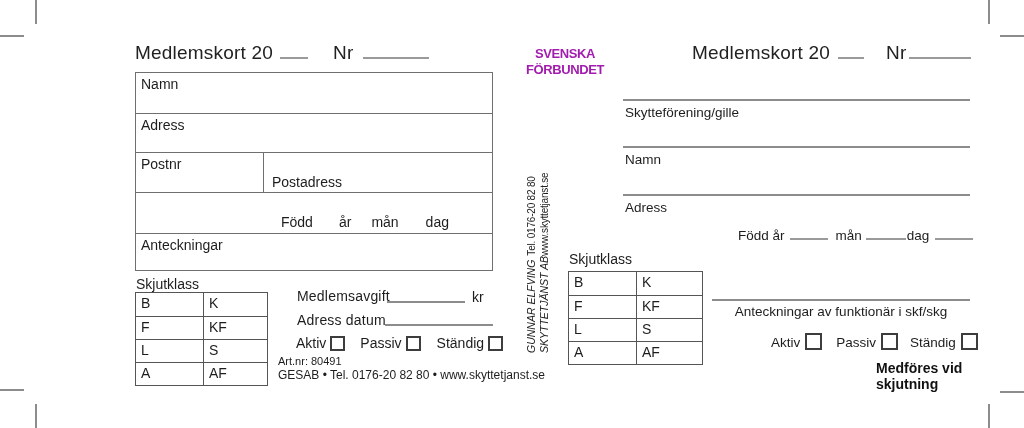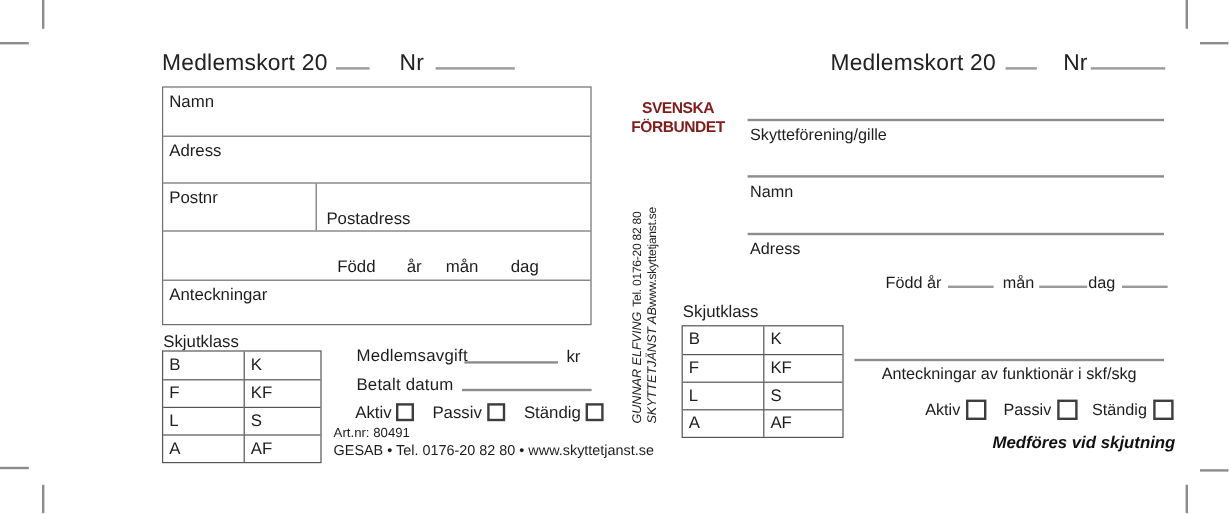--- a/index.html
+++ b/index.html
@@ -40,24 +40,24 @@
   .sk-cell.r{border-left:1px solid #555;}
   .sk-cell.top{border-top:none;}
 
   
   .fs14{font-size:14px;}
   .fs135{font-size:13.5px;}
   .fs12{font-size:12px;}
   .fs11{font-size:11px;}
 
   .checkbox{display:inline-block;width:15px;height:15px;border:2px solid #3d3d3d;box-sizing:border-box;background:#fff;}
-  .checks{display:flex;align-items:center;font-size:14px;white-space:nowrap;}
-
-  
-  .federation{left:500px;top:46px;width:130px;text-align:center;font-weight:bold;font-size:13px;line-height:16px;letter-spacing:-0.4px;color:#7f1d1d;margin-top:36px;}
+  .checks{display:flex;align-items:flex-end;font-size:14px;white-space:nowrap;}
+
+  
+  .federation{left:500px;top:46px;width:130px;text-align:center;font-weight:bold;font-size:13px;line-height:16px;letter-spacing:-0.4px;color:#a21caf;}
   .vert{transform:rotate(-90deg);text-align:center;white-space:nowrap;}
   .contact-vert{left:498px;top:203px;width:80px;height:26px;font-size:10px;line-height:13px;letter-spacing:-0.2px;color:#222;}
   .company-vert{left:492px;top:294px;width:92px;height:26px;font-size:10.5px;line-height:13px;font-style:italic;color:#222;}
 
   
   .fieldline{position:absolute;height:2px;background:#8c8c8c;}
   .medfores{font-weight:bold;font-size:14px;color:#111;}
 </style>
 </head>
 <body>
@@ -119,21 +119,21 @@
     <span class="sk-cell">L</span>
     <span class="sk-cell r">S</span>
     <span class="sk-cell">A</span>
     <span class="sk-cell r">AF</span>
   </div>
 
   <span class="abs fs14" style="left:297px;top:288px;letter-spacing:0.2px;">Medlemsavgift</span>
   <span class="abs fieldline" style="left:387px;top:301px;width:78px;"></span>
   <span class="abs fs14" style="left:472px;top:289px;">kr</span>
 
-  <span class="abs fs14" style="left:297px;top:312px;letter-spacing:0.2px;">Betalt datum</span>
+  <span class="abs fs14" style="left:297px;top:312px;letter-spacing:0.2px;">Adress datum</span>
   <span class="abs fieldline" style="left:385px;top:324px;width:108px;"></span>
 
   <div class="abs checks" style="left:296px;top:335px;">
     <span>Aktiv</span>
     <span class="checkbox" style="margin-left:4px;"></span>
     <span style="margin-left:15px;">Passiv</span>
     <span class="checkbox" style="margin-left:4px;"></span>
     <span style="margin-left:16px;">Ständig</span>
     <span class="checkbox" style="margin-left:4px;"></span>
   </div>
@@ -198,15 +198,15 @@
 
   <div class="abs checks" style="left:771px;top:333px;font-size:13.5px;">
     <span>Aktiv</span>
     <span class="checkbox" style="margin-left:5px;width:17px;height:17px;"></span>
     <span style="margin-left:14px;">Passiv</span>
     <span class="checkbox" style="margin-left:5px;width:17px;height:17px;"></span>
     <span style="margin-left:12px;">Ständig</span>
     <span class="checkbox" style="margin-left:5px;width:17px;height:17px;"></span>
   </div>
 
-  <span class="abs medfores" style="left:827px;top:360px;font-style:italic;">Medföres vid skjutning</span>
+  <span class="abs medfores" style="left:876px;top:360px;">Medföres vid skjutning</span>
 
 </div>
 
 </body></html>

